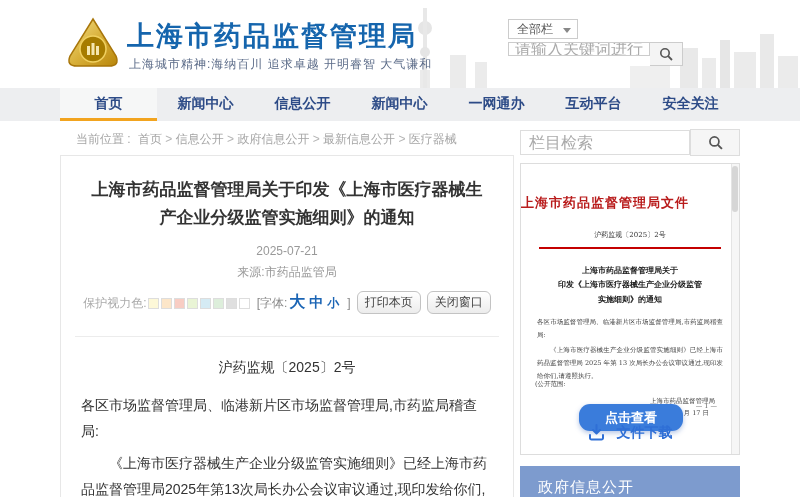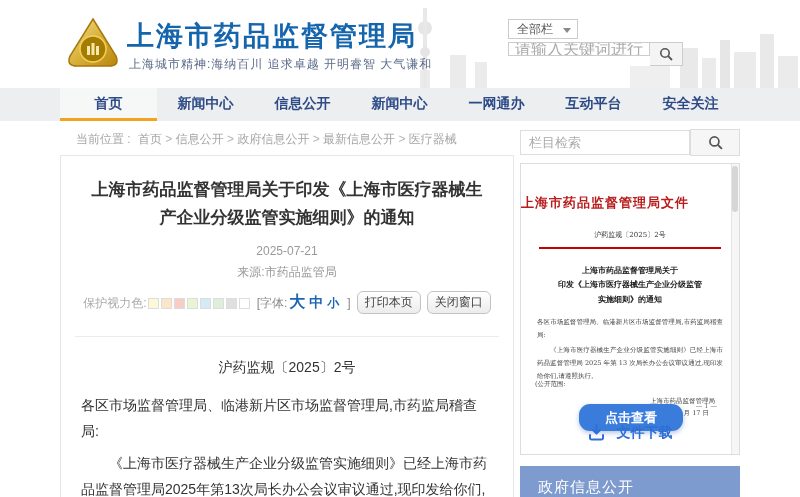--- a/index.html
+++ b/index.html
@@ -42,21 +42,21 @@
   .font-wrap { color:#888; margin-left:6px; }
   .fs { color:#1b65b5; cursor:pointer; margin:0 2px; font-weight:bold; }
   .fs-l { font-size:16px; } .fs-m { font-size:14px; } .fs-s { font-size:12px; }
   .tb-btn { display:inline-block; margin-left:6px; padding:2px 7px; font-size:12px; color:#444; border:1px solid #c3c3c3; border-radius:6px; background:linear-gradient(#ffffff,#ececec); cursor:pointer; vertical-align:1px; }
   .art-sep { margin:22px 14px 0; border-top:1px solid #ececec; }
   .doc-number { margin-top:22px; text-align:center; font-size:14px; color:#333; }
   .doc-para { margin:16px 20px 0; font-size:14px; color:#333; line-height:1.85; text-align:left; }
   .doc-para.indent { text-indent:2em; margin-top:6px; }
 
   
-  .sb-search-input { position:absolute; left:520px; top:130px; width:170px; height:25px; border:1px solid #ddd; font-size:13px; padding:0 8px; outline:none; font-family:"Liberation Sans", sans-serif; }
+  .sb-search-input { position:absolute; left:520px; top:130px; width:170px; height:25px; border:1px solid #ddd; font-size:16px; padding:0 8px; outline:none; font-family:"Liberation Sans", sans-serif; }
   .sb-search-input::placeholder { color:#aaa; }
   .sb-search-btn { position:absolute; left:690px; top:129px; width:50px; height:27px; background:#f6f6f6; border:1px solid #ddd; cursor:pointer; display:flex; align-items:center; justify-content:center; }
 
   .preview-box { position:absolute; left:520px; top:163px; width:220px; height:292px; border:1px solid #ddd; background:#fff; overflow:hidden; }
   .pv-scroll { position:absolute; right:0; top:0; width:8px; height:100%; background:#f6f6f6; border-left:1px solid #e4e4e4; }
   .pv-thumb { position:absolute; right:1px; top:2px; width:6px; height:46px; background:#d6d6d6; border-radius:3px; }
   .pv-doc { font-family:"DejaVu Serif", serif; }
   .pv-red-title { margin-top:30px; text-align:left; font-size:13px; font-weight:bold; color:#b91c1c; letter-spacing:1px; }
   .pv-doc-num { margin-top:18px; text-align:center; font-size:7px; color:#333; }
   .pv-red-line { margin:7px 18px 0; height:2px; background:#c40000; }

